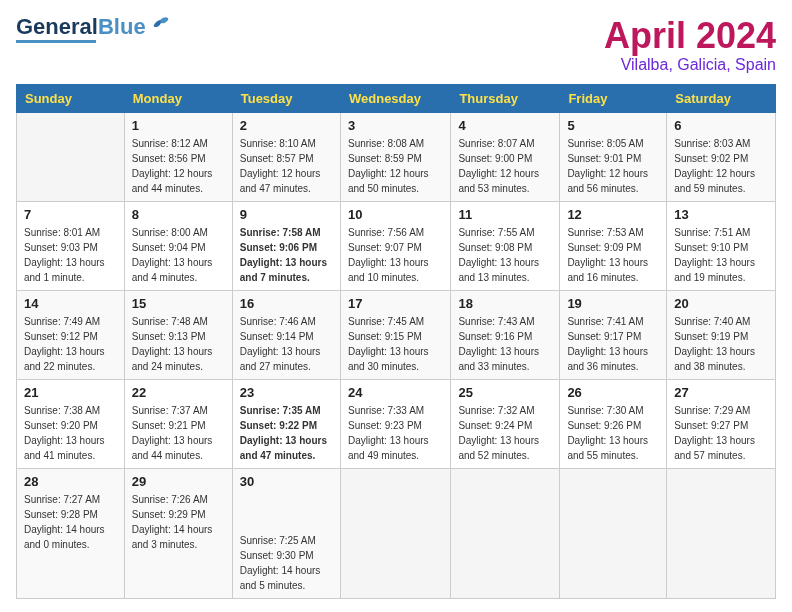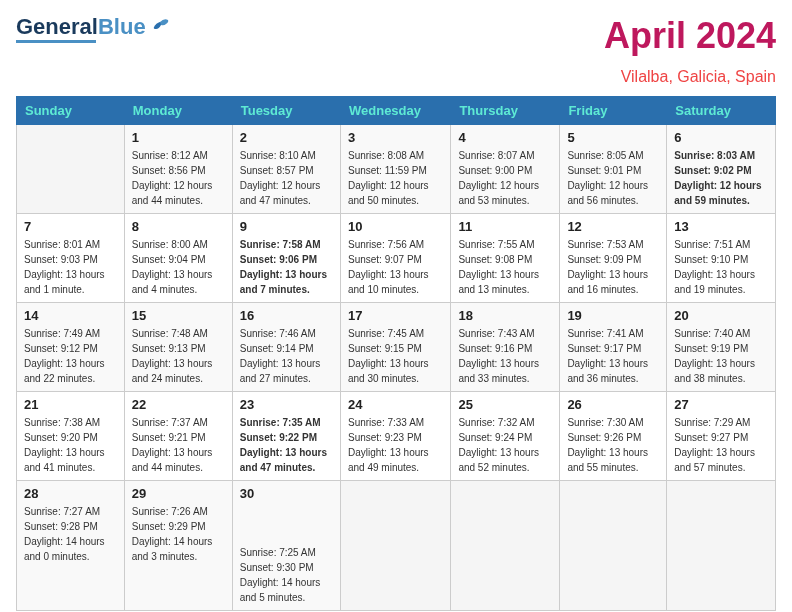--- a/index.html
+++ b/index.html
@@ -40,30 +40,29 @@
       text-align: right;
     }
     .month-year {
       font-size: 36px;
       font-weight: bold;
       color: #be185d;
       line-height: 1.1;
     }
     .location {
       font-size: 16px;
-      color: #ef4444;
-      margin-top: 12px;
+      color: #6d28d9;
     }
     table {
       width: 100%;
       border-collapse: collapse;
     }
     thead tr th {
       background: #2a6fad;
-      color: #5eead4;
+      color: #fde047;
       font-size: 13px;
       font-weight: bold;
       text-align: left;
       padding: 6px 8px;
       border: 1px solid #2a6fad;
     }
     tbody tr td {
       vertical-align: top;
       padding: 5px 7px;
       border: 1px solid #ccc;
@@ -91,21 +90,21 @@
     }
     .empty-cell {
       background: #f5f5f5;
     }
   </style>
 </head>
 <body>
 
 <div class="header">
   <div class="logo">
-    <div style="display:flex;align-items:flex-end;">
+    <div style="display:flex;align-items:center;">
       <span class="logo-text">General<span>Blue</span></span>
       <svg width="22" height="22" viewBox="0 0 22 22" style="margin-left:4px;margin-top:-4px;">
         <path d="M18 4 Q14 2 10 6 Q8 8 11 9 Q14 10 16 8 Q19 6 18 4Z" fill="#4a90c4"></path>
         <path d="M10 6 Q6 7 4 11 Q3 13 6 13 Q9 13 11 9Z" fill="#2a6fad"></path>
       </svg>
     </div>
     <div class="logo-line"></div>
   </div>
   <div class="title-block">
     <div class="month-year">April 2024</div>
@@ -138,41 +137,41 @@
         <td>
           <span class="day-num">2</span>
           <div class="day-info" style="white-space: pre-line;">Sunrise: 8:10 AM
 Sunset: 8:57 PM
 Daylight: 12 hours
 and 47 minutes.</div>
         </td>
         <td>
           <span class="day-num">3</span>
           <div class="day-info" style="white-space: pre-line;">Sunrise: 8:08 AM
-Sunset: 11:59 PM
+Sunset: 8:59 PM
 Daylight: 12 hours
 and 50 minutes.</div>
         </td>
         <td>
           <span class="day-num">4</span>
           <div class="day-info" style="white-space: pre-line;">Sunrise: 8:07 AM
 Sunset: 9:00 PM
 Daylight: 12 hours
 and 53 minutes.</div>
         </td>
         <td>
           <span class="day-num">5</span>
           <div class="day-info" style="white-space: pre-line;">Sunrise: 8:05 AM
 Sunset: 9:01 PM
 Daylight: 12 hours
 and 56 minutes.</div>
         </td>
         <td>
           <span class="day-num">6</span>
-          <div class="day-info" style="white-space: pre-line; font-weight: bold;">Sunrise: 8:03 AM
+          <div class="day-info" style="white-space: pre-line;">Sunrise: 8:03 AM
 Sunset: 9:02 PM
 Daylight: 12 hours
 and 59 minutes.</div>
         </td>
       </tr>
       <tr>
         <td>
           <span class="day-num">7</span>
           <div class="day-info" style="white-space: pre-line;">Sunrise: 8:01 AM
 Sunset: 9:03 PM

